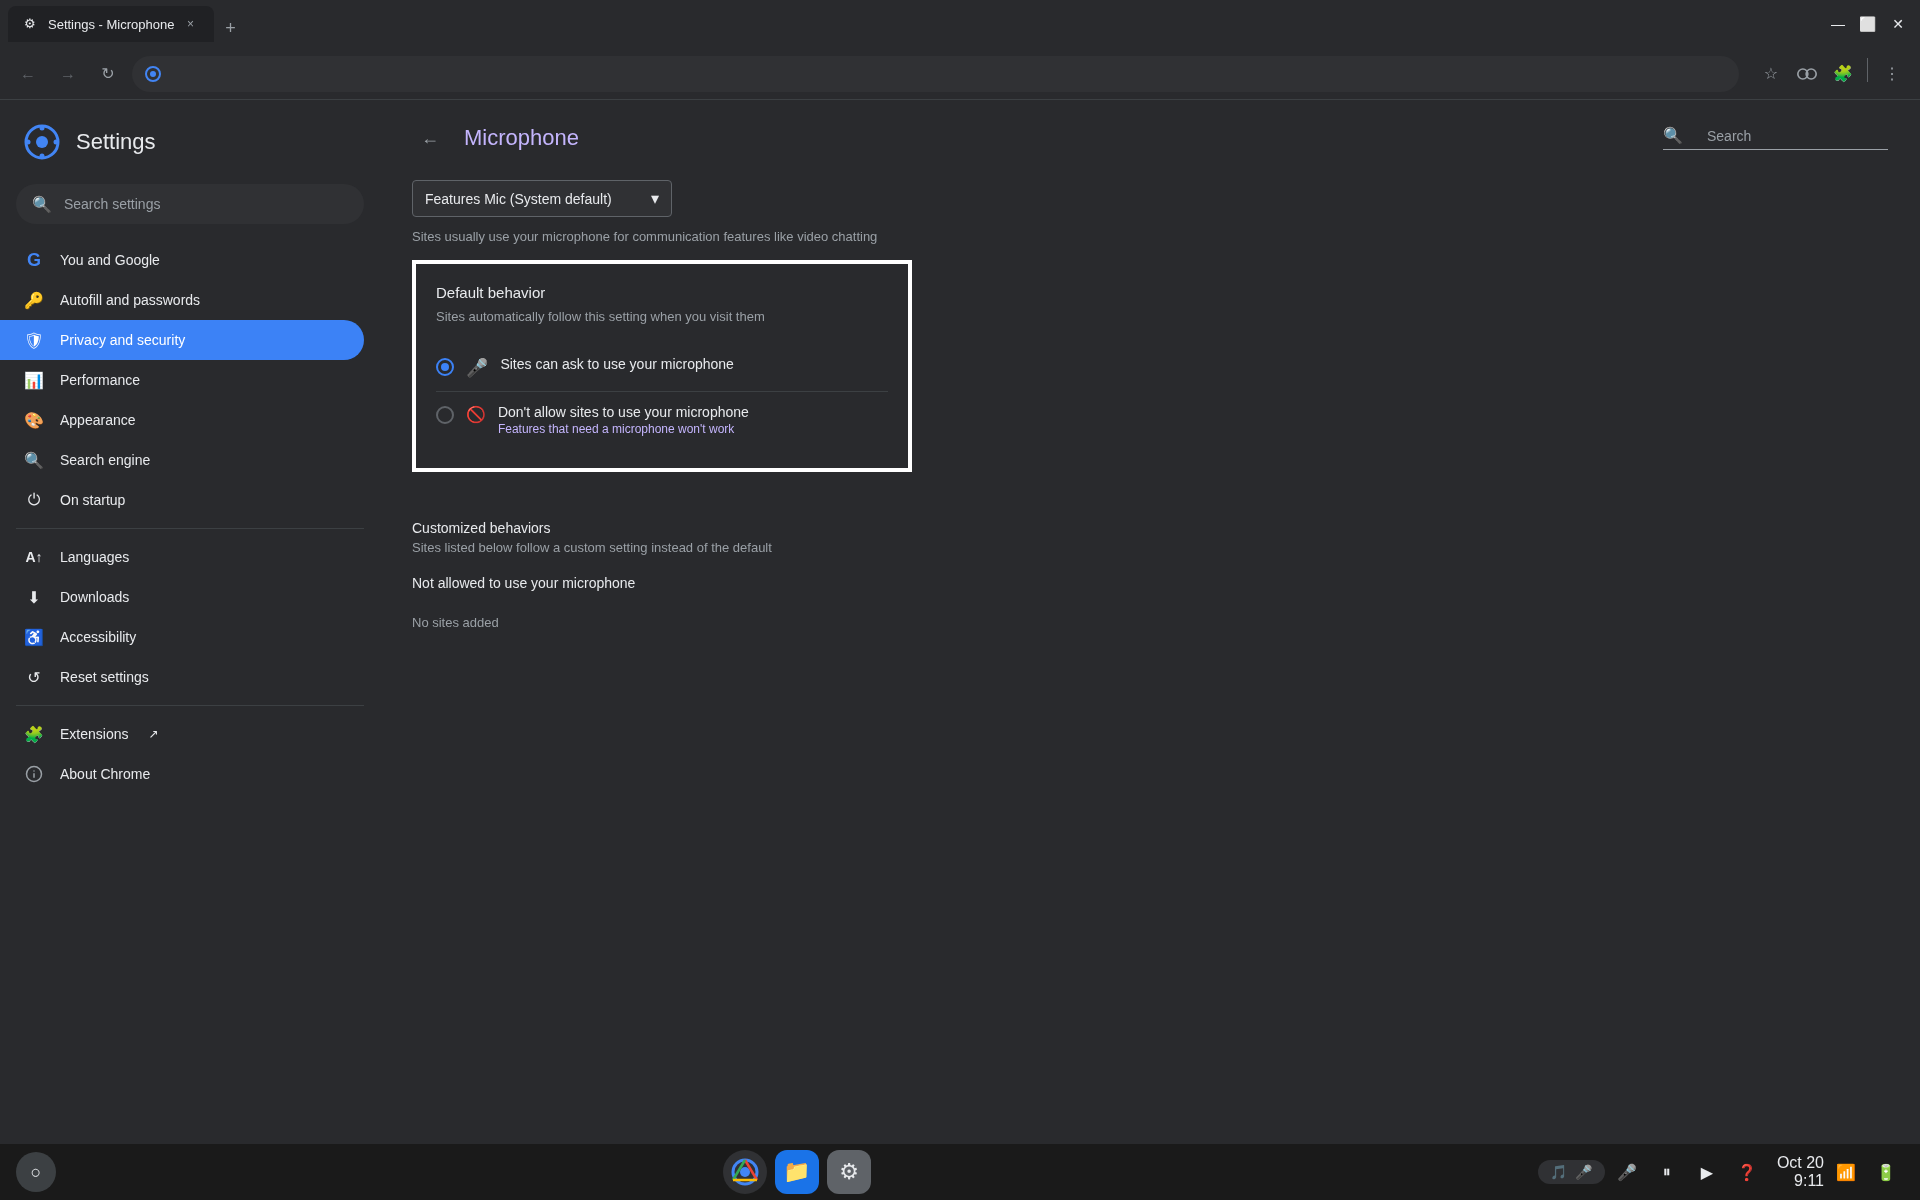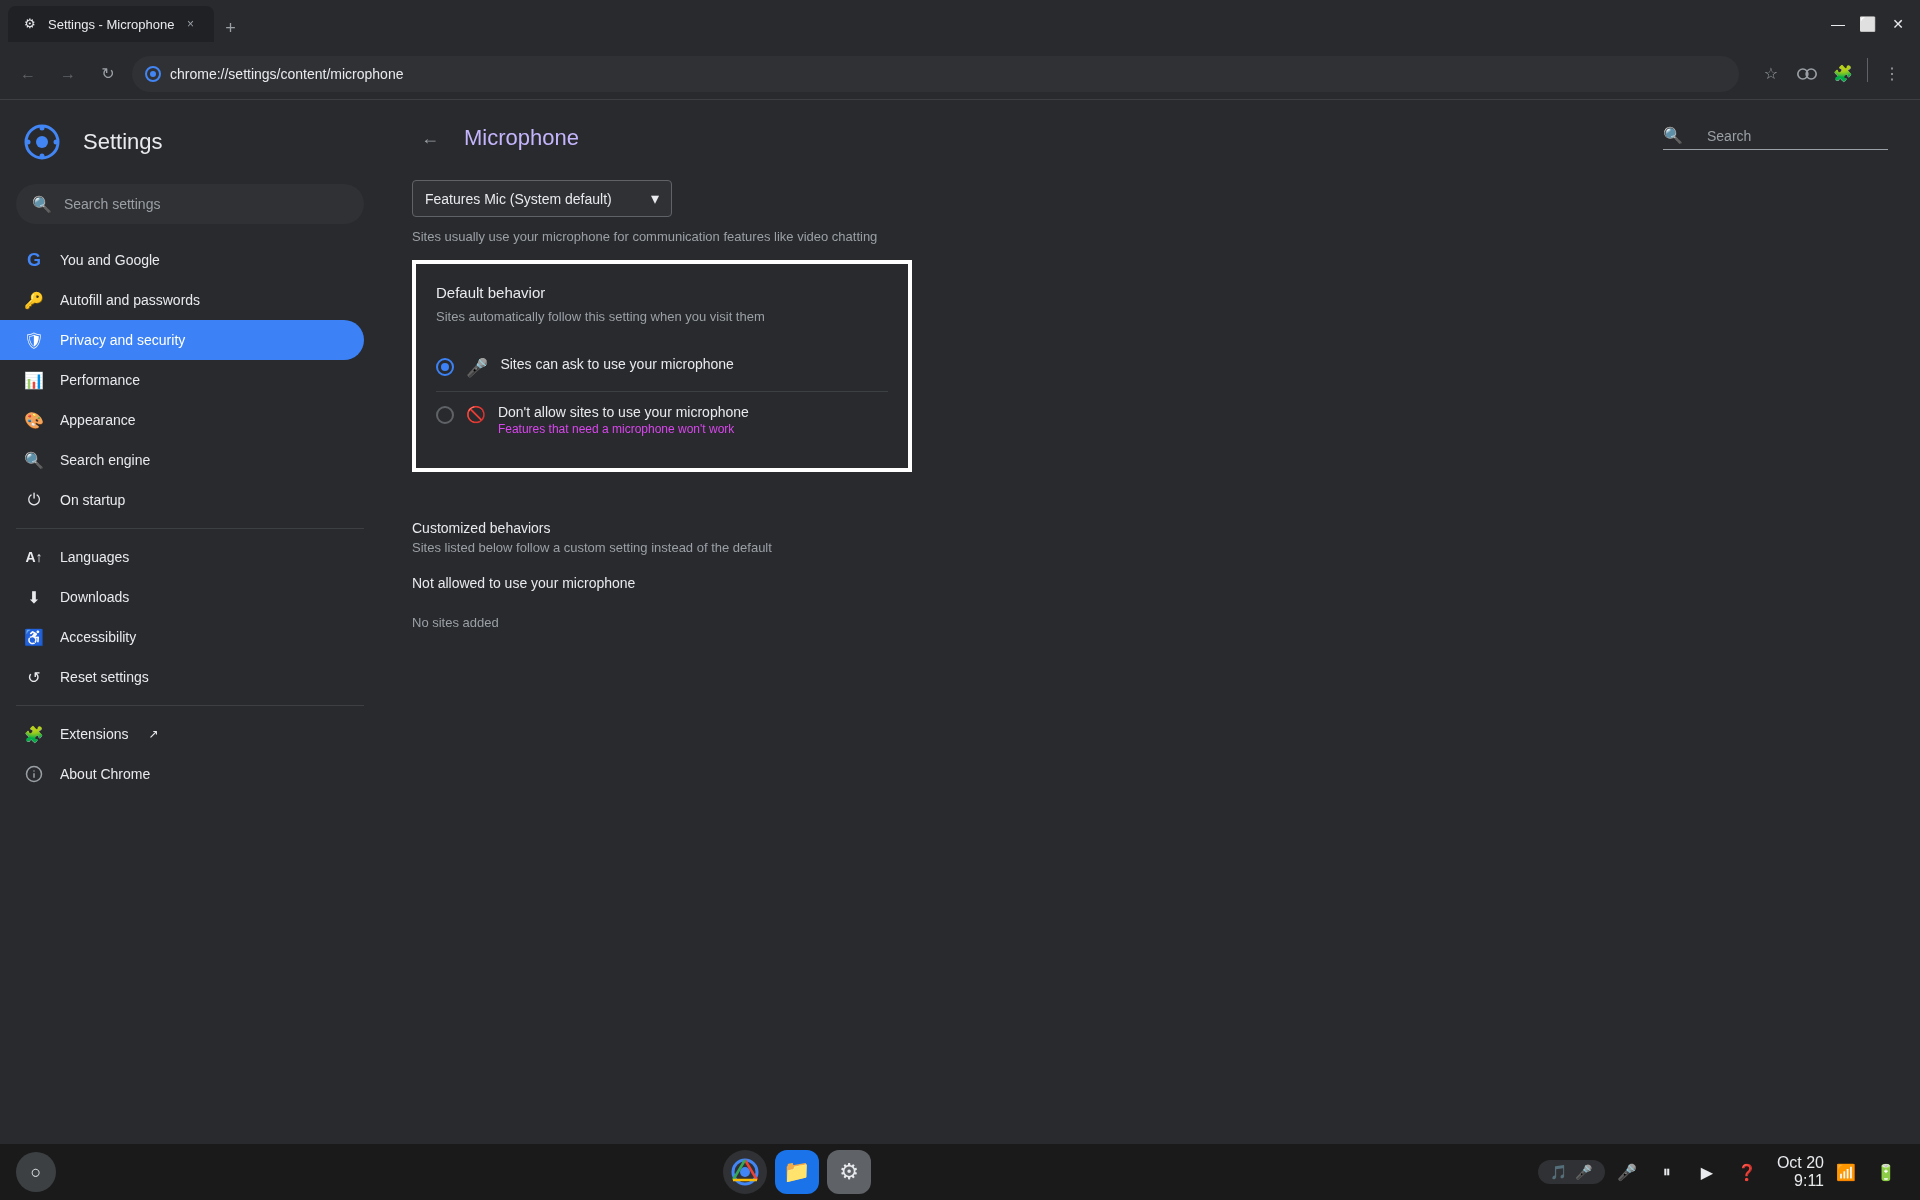--- a/index.html
+++ b/index.html
@@ -185,21 +185,21 @@
       background: #292a2d;
       display: flex;
       flex-direction: column;
       padding: 16px 0;
       overflow-y: auto;
       flex-shrink: 0;
     }
     .settings-header {
       display: flex;
       align-items: center;
-      gap: 23px;
+      gap: 16px;
       padding: 8px 24px 24px;
     }
     .settings-logo {
       width: 36px;
       height: 36px;
       display: flex;
       align-items: center;
       justify-content: center;
     }
     .settings-title {
@@ -365,21 +365,21 @@
       font-size: 18px;
       color: #9aa0a6;
       margin-top: 1px;
     }
     .radio-label {
       font-size: 14px;
       color: #e8eaed;
     }
     .radio-sublabel {
       font-size: 12px;
-      color: #d946ef;
+      color: #c4b5fd;
       margin-top: 2px;
     }
     .not-allowed-title {
       font-size: 14px;
       color: #e8eaed;
       margin-bottom: 8px;
     }
     .no-sites {
       font-size: 13px;
       color: #9aa0a6;
@@ -505,21 +505,20 @@
     <button class="nav-btn disabled">←</button>
     <button class="nav-btn disabled">→</button>
     <button class="nav-btn">↻</button>
     <div class="address-input-wrap">
       <span class="chrome-logo-small">
         <svg width="16" height="16" viewBox="0 0 16 16">
           <circle cx="8" cy="8" r="7" fill="none" stroke="#4285f4" stroke-width="2"></circle>
           <circle cx="8" cy="8" r="3" fill="#4285f4"></circle>
         </svg>
       </span>
-      <span class="address-text">chrome://settings/content/microphone</span>
     </div>
     <div class="toolbar-icons">
       <button class="toolbar-icon-btn">☆</button>
       <button class="toolbar-icon-btn">
         <svg width="20" height="16" viewBox="0 0 24 16">
           <ellipse cx="7" cy="8" rx="6" ry="6" fill="none" stroke="#9aa0a6" stroke-width="2"></ellipse>
           <ellipse cx="17" cy="8" rx="6" ry="6" fill="none" stroke="#9aa0a6" stroke-width="2"></ellipse>
           <line x1="13" y1="8" x2="11" y2="8" stroke="#9aa0a6" stroke-width="2"></line>
         </svg>
       </button>

